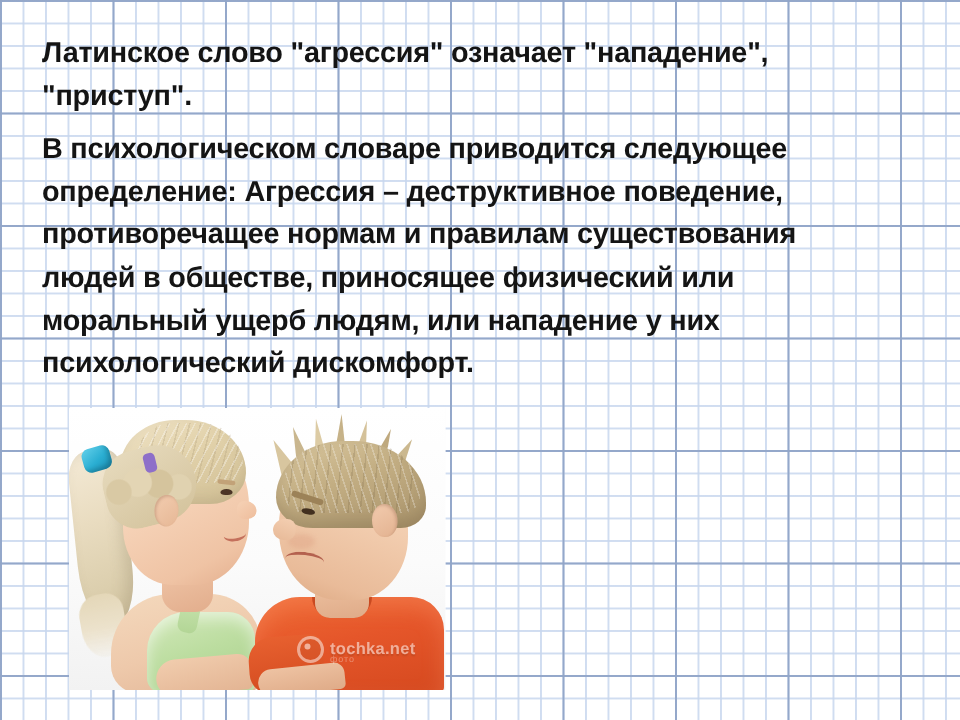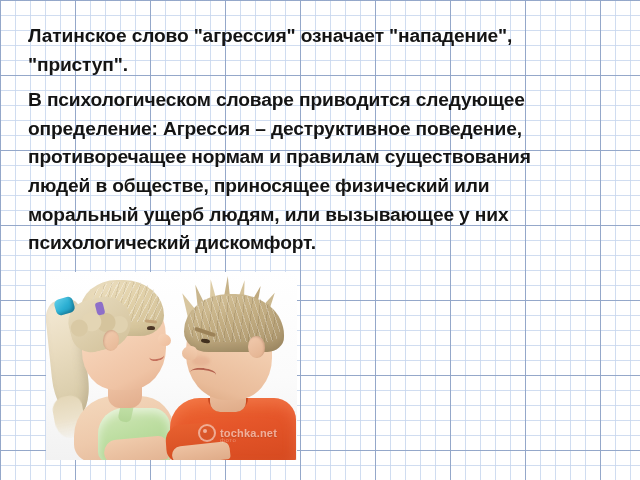--- a/index.html
+++ b/index.html
@@ -396,21 +396,21 @@
     font-family: "Liberation Sans", sans-serif;
   }
 </style>
 </head>
 <body>
 
 <div id="slide">
 
   <div class="text-block">
     <p class="para first">Латинское слово "агрессия" означает "нападение", "приступ".</p>
-    <p class="para second">В психологическом словаре приводится следующее определение: Агрессия – деструктивное поведение, противоречащее нормам и правилам существования людей в обществе, приносящее физический или моральный ущерб людям, или вызывающее у них психологический дискомфорт.</p>
+    <p class="para second">В психологическом словаре приводится следующее определение: Агрессия – деструктивное поведение, противоречащее нормам и правилам существования людей в обществе, приносящее физический или моральный ущерб людям, или нападение у них психологический дискомфорт.</p>
   </div>
 
   <div class="photo">
     <div class="photo-bg"></div>
 
     <div class="girl">
       <div class="girl-ponytail"></div>
       <div class="girl-pony-tip"></div>
       <div class="girl-body"></div>
       <div class="girl-top"></div>

